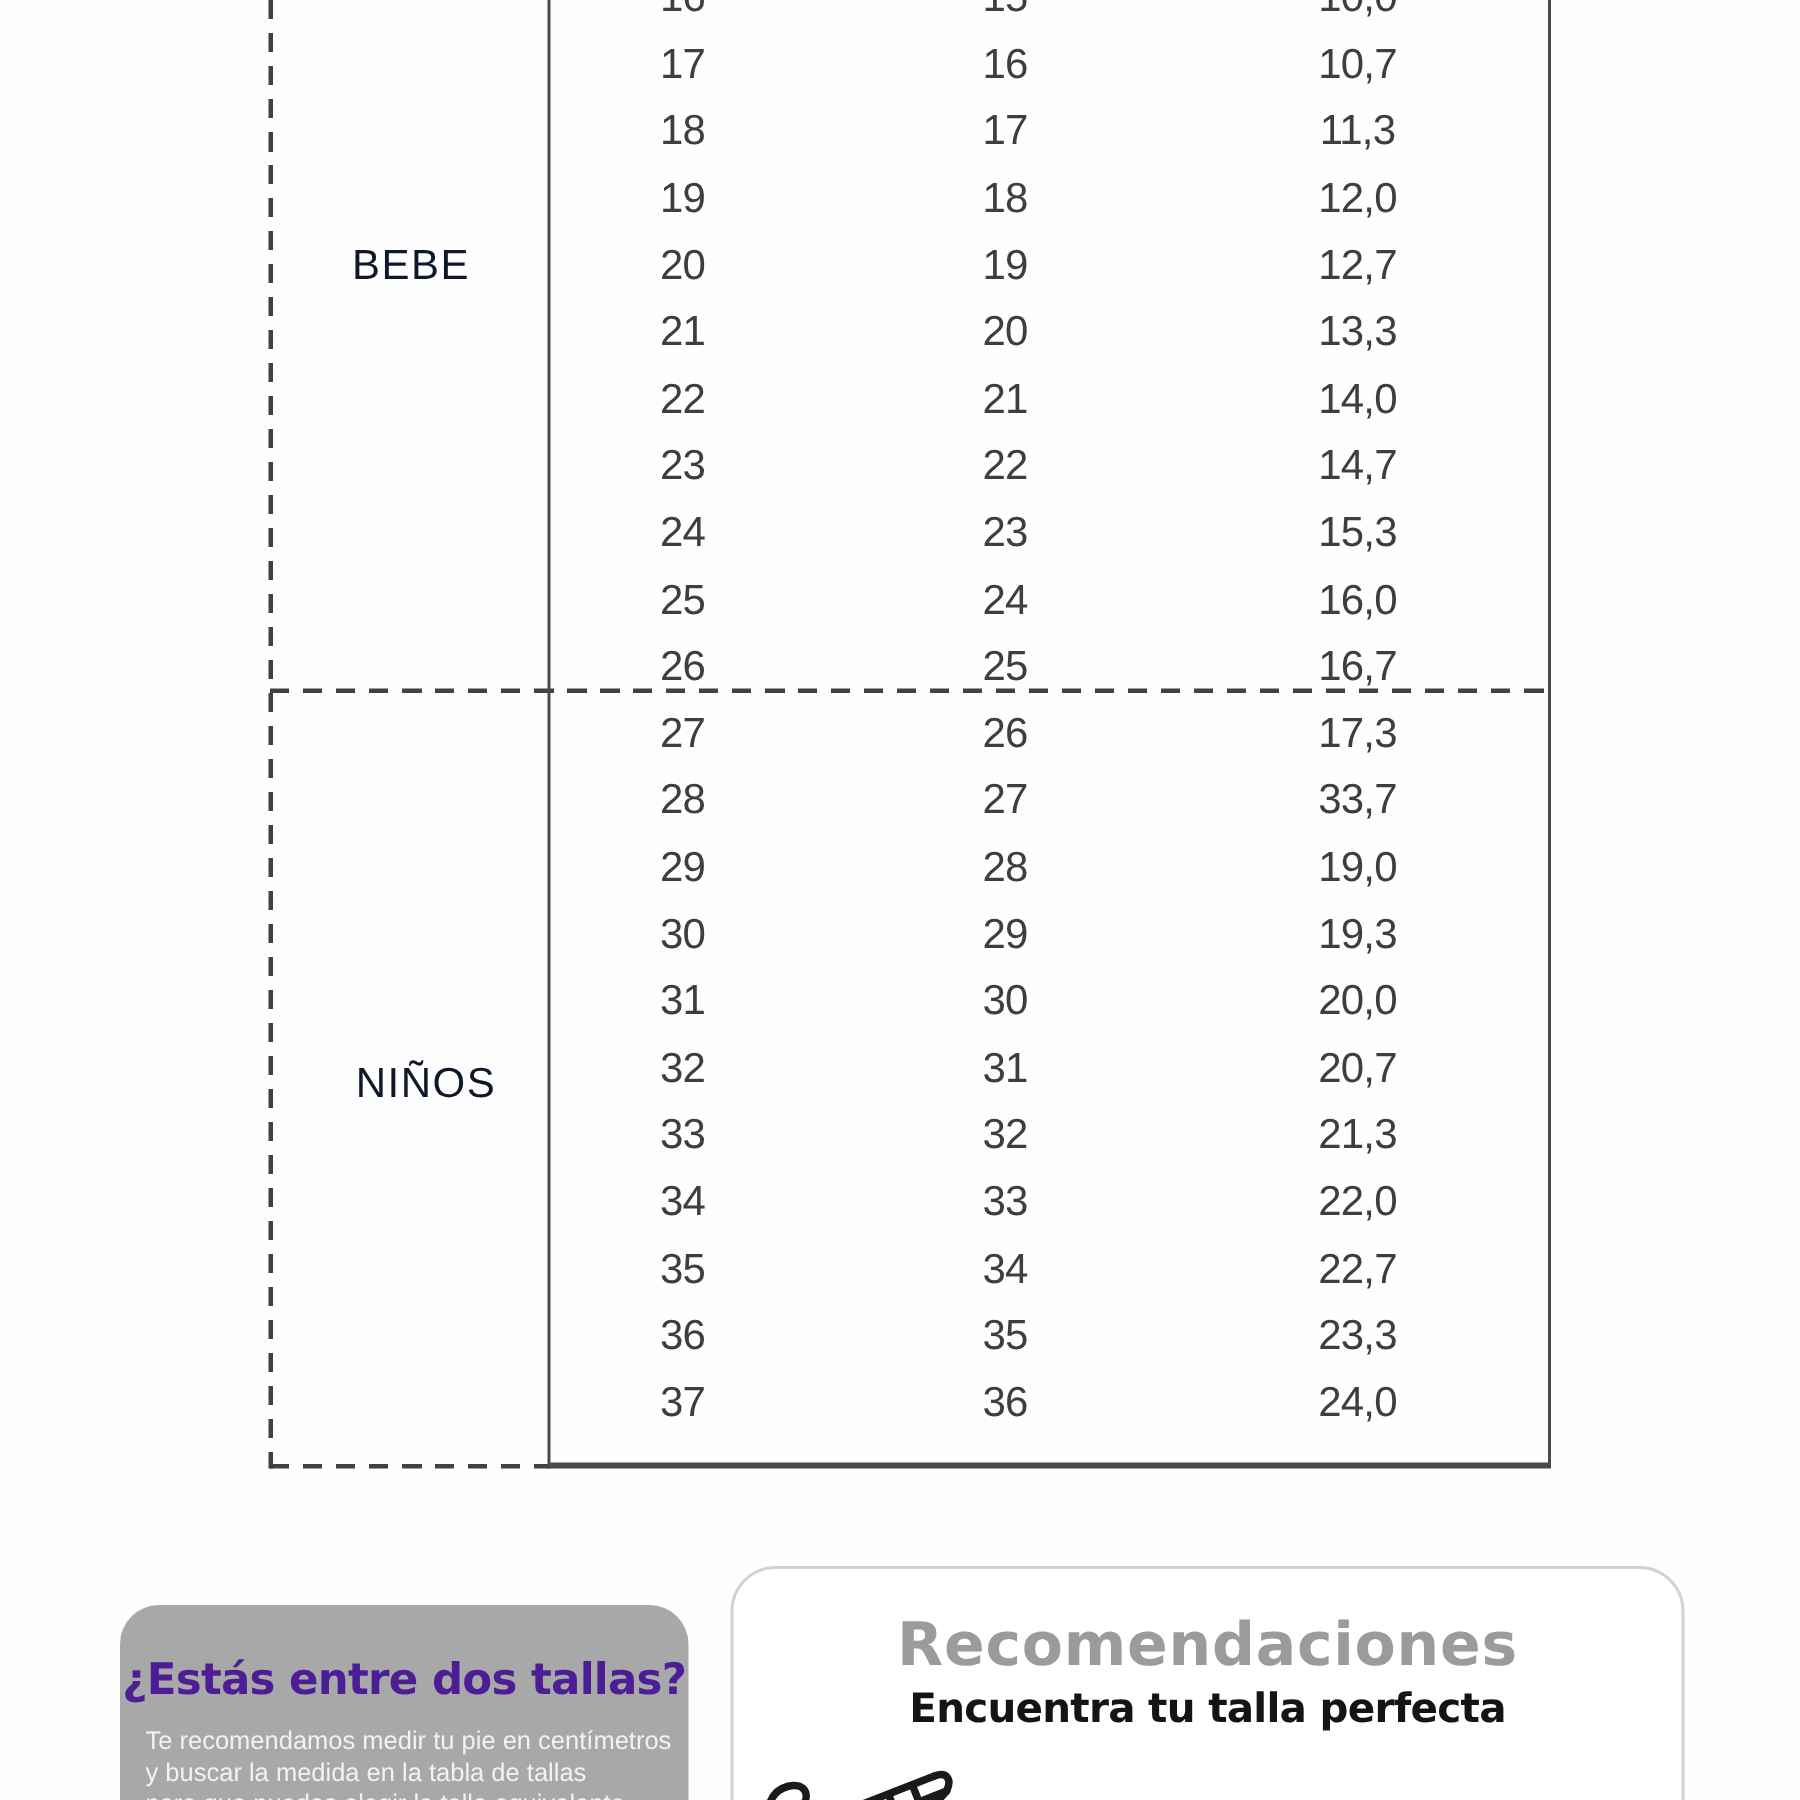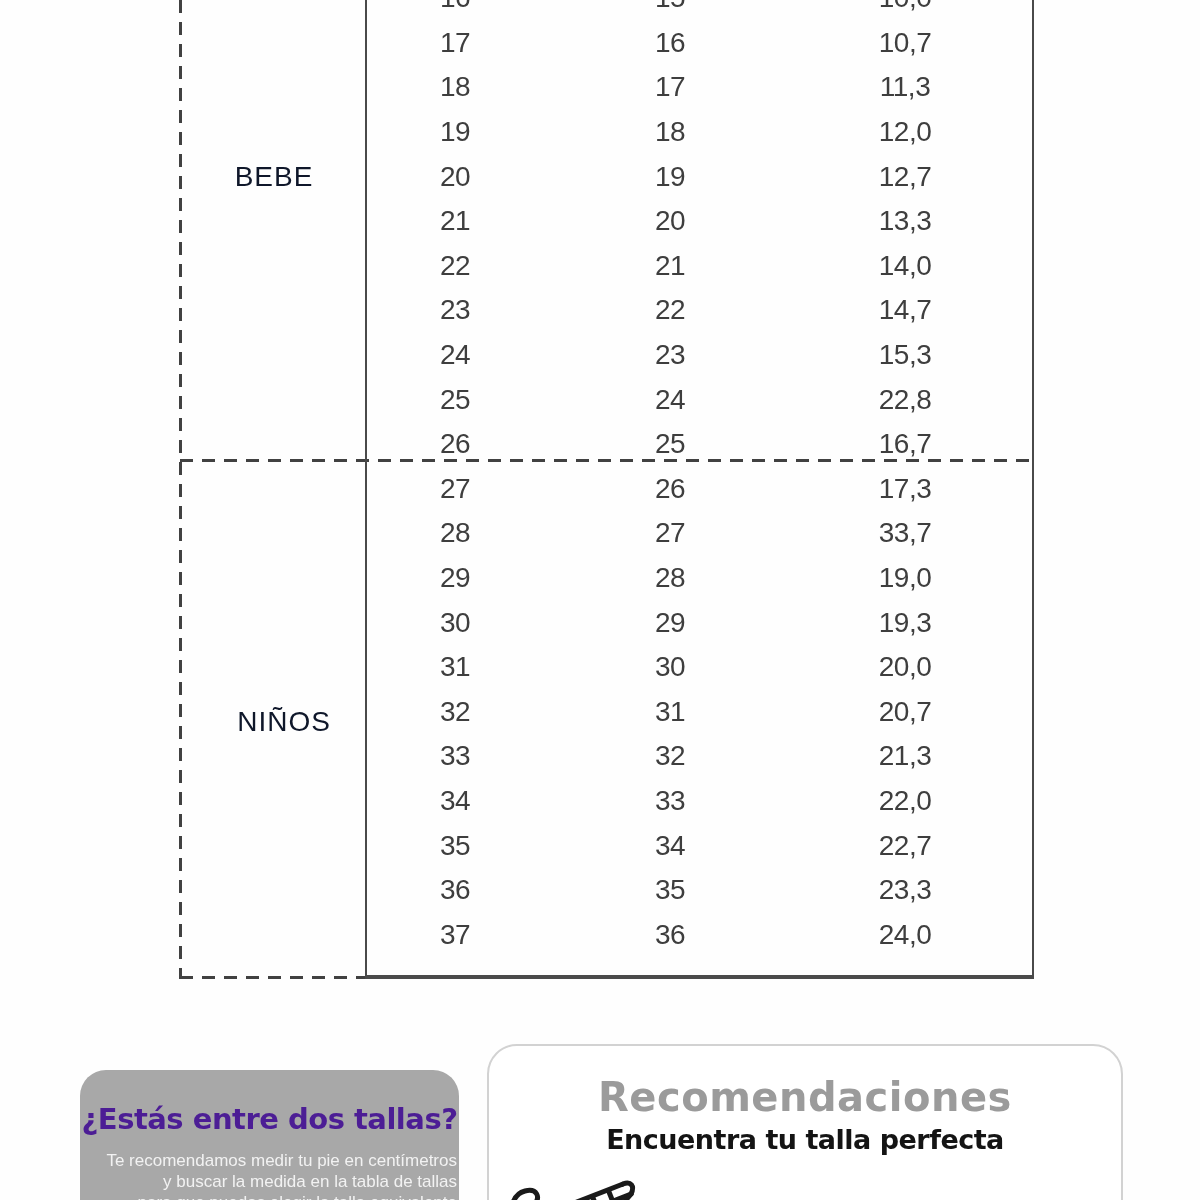--- a/index.html
+++ b/index.html
@@ -50,21 +50,21 @@
   #gray-card-title{
     position:absolute;left:0;top:32px;width:100%;text-align:center;
     font-weight:700;font-size:29px;color:#4c1d95;
     font-family:"DejaVu Sans","Liberation Sans",sans-serif;
     letter-spacing:-0.5px;
   }
   #body-lines{
     position:absolute;left:17px;top:80px;width:360px;
     font-size:17px;line-height:21px;color:#f2f2f2;
   }
-  .body-line{white-space:nowrap;text-align:right;}
+  .body-line{white-space:nowrap;}
   
   #white-card{
     position:absolute;left:487px;top:1044px;width:636px;height:270px;
     background:#ffffff;border:2px solid #d2d2d2;border-radius:30px;
     box-sizing:border-box;
   }
   #rec-title{
     position:absolute;left:0;top:28px;width:100%;text-align:center;
     font-weight:700;font-size:40px;color:#9b9b9b;
     font-family:"DejaVu Sans","Liberation Sans",sans-serif;letter-spacing:0.5px;
@@ -128,21 +128,21 @@
         <span class="t-cell">14,7</span>
       </div>
       <div class="t-row" style="top: 332.5px;">
         <span class="t-cell">24</span>
         <span class="t-cell">23</span>
         <span class="t-cell">15,3</span>
       </div>
       <div class="t-row" style="top: 377.1px;">
         <span class="t-cell">25</span>
         <span class="t-cell">24</span>
-        <span class="t-cell">22,8</span>
+        <span class="t-cell">16,0</span>
       </div>
       <div class="t-row" style="top: 421.7px;">
         <span class="t-cell">26</span>
         <span class="t-cell">25</span>
         <span class="t-cell">16,7</span>
       </div>
       <div class="t-row" style="top: 466.3px;">
         <span class="t-cell">27</span>
         <span class="t-cell">26</span>
         <span class="t-cell">17,3</span>

